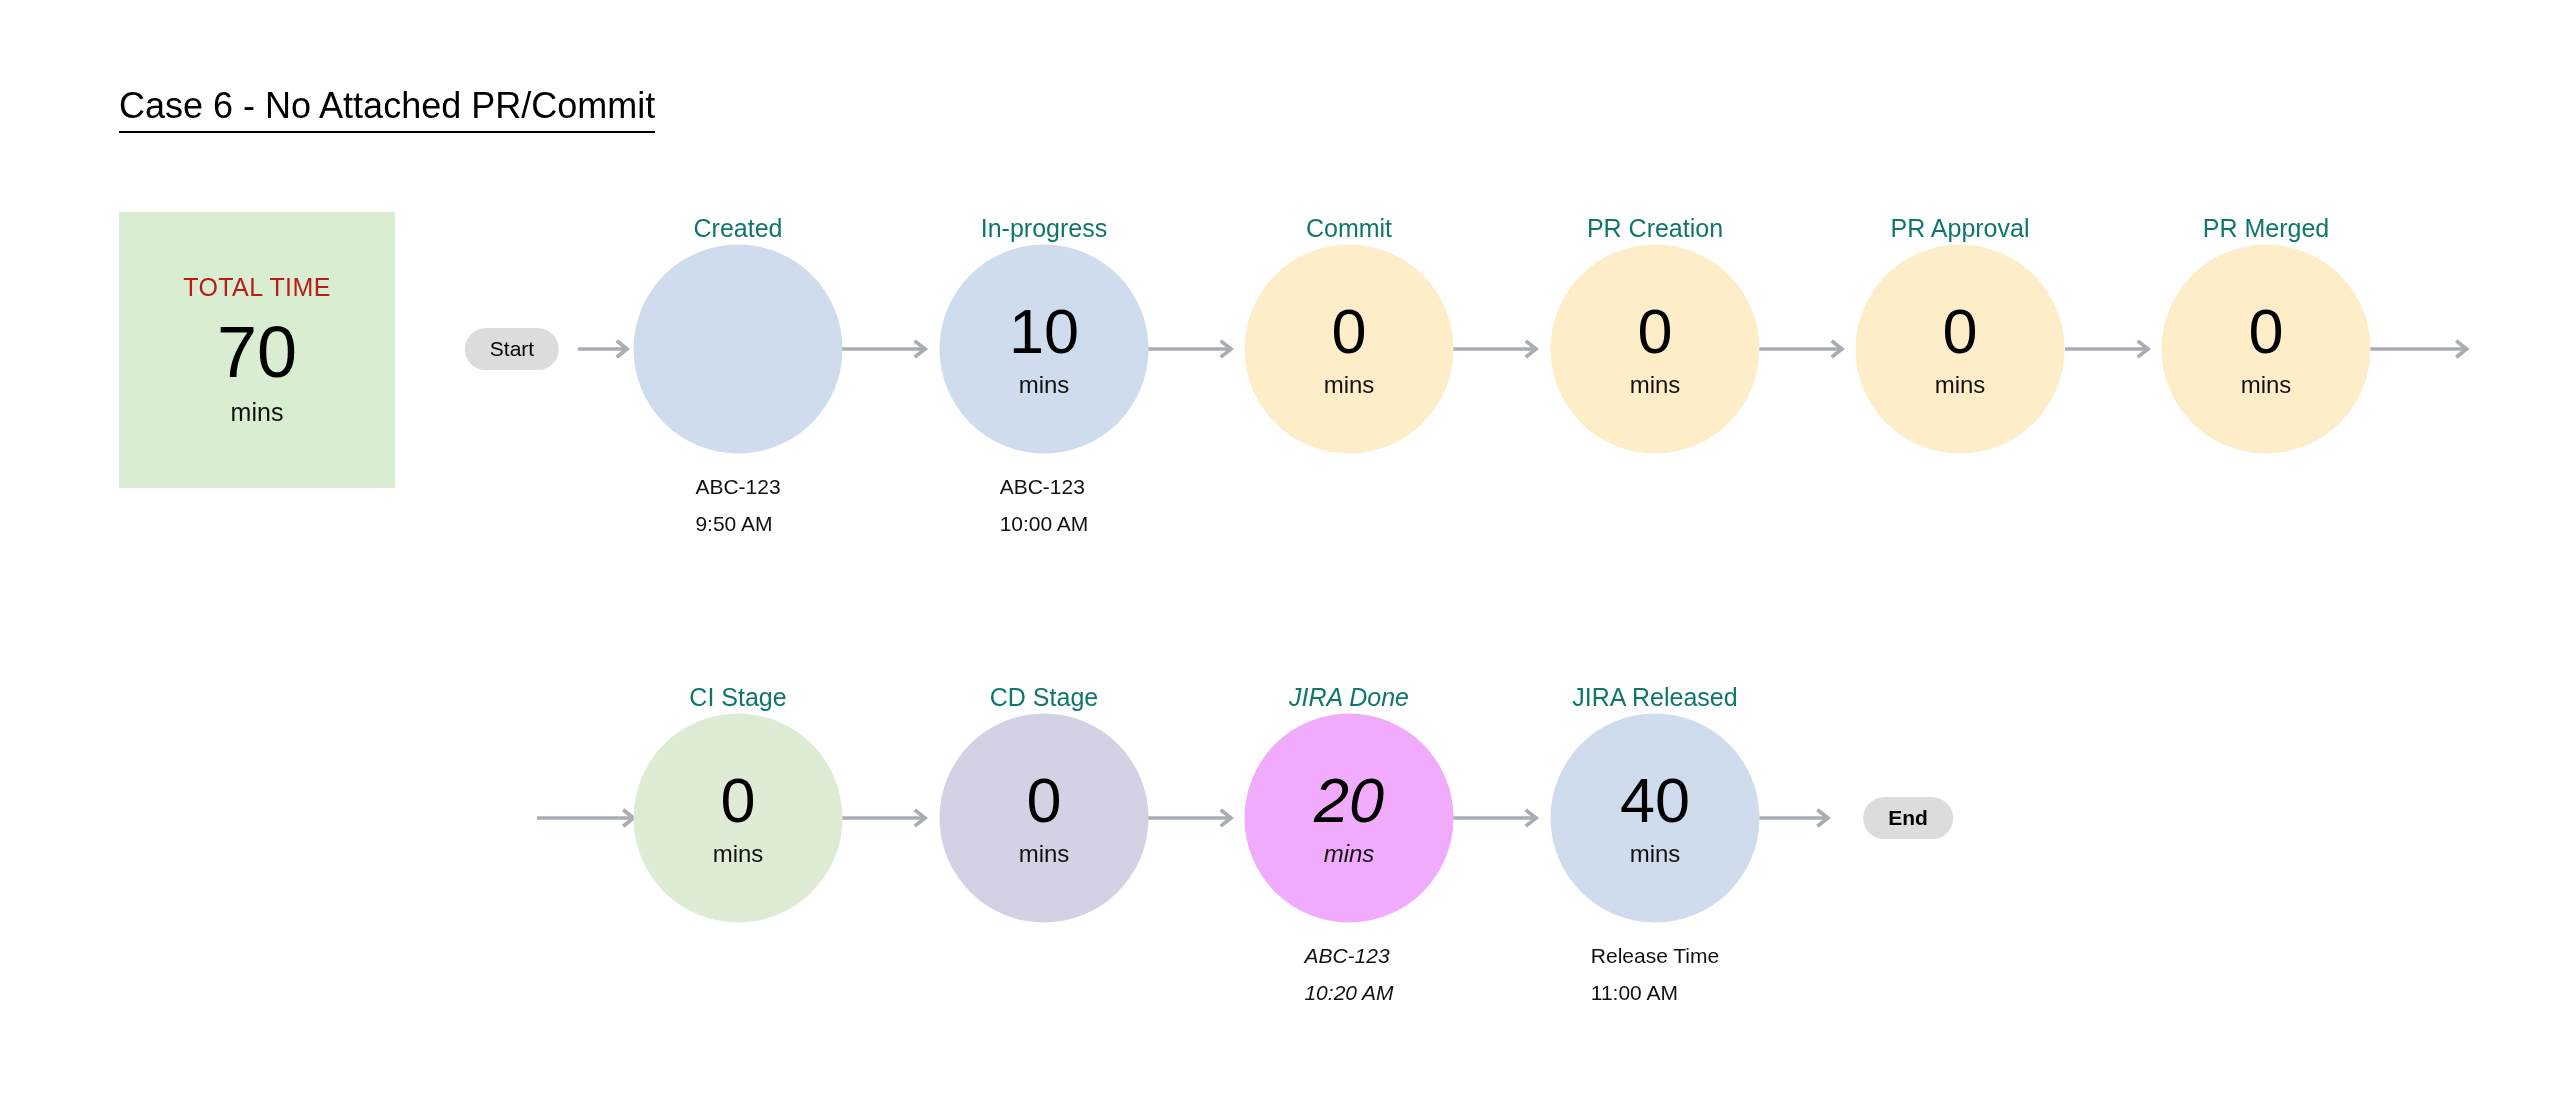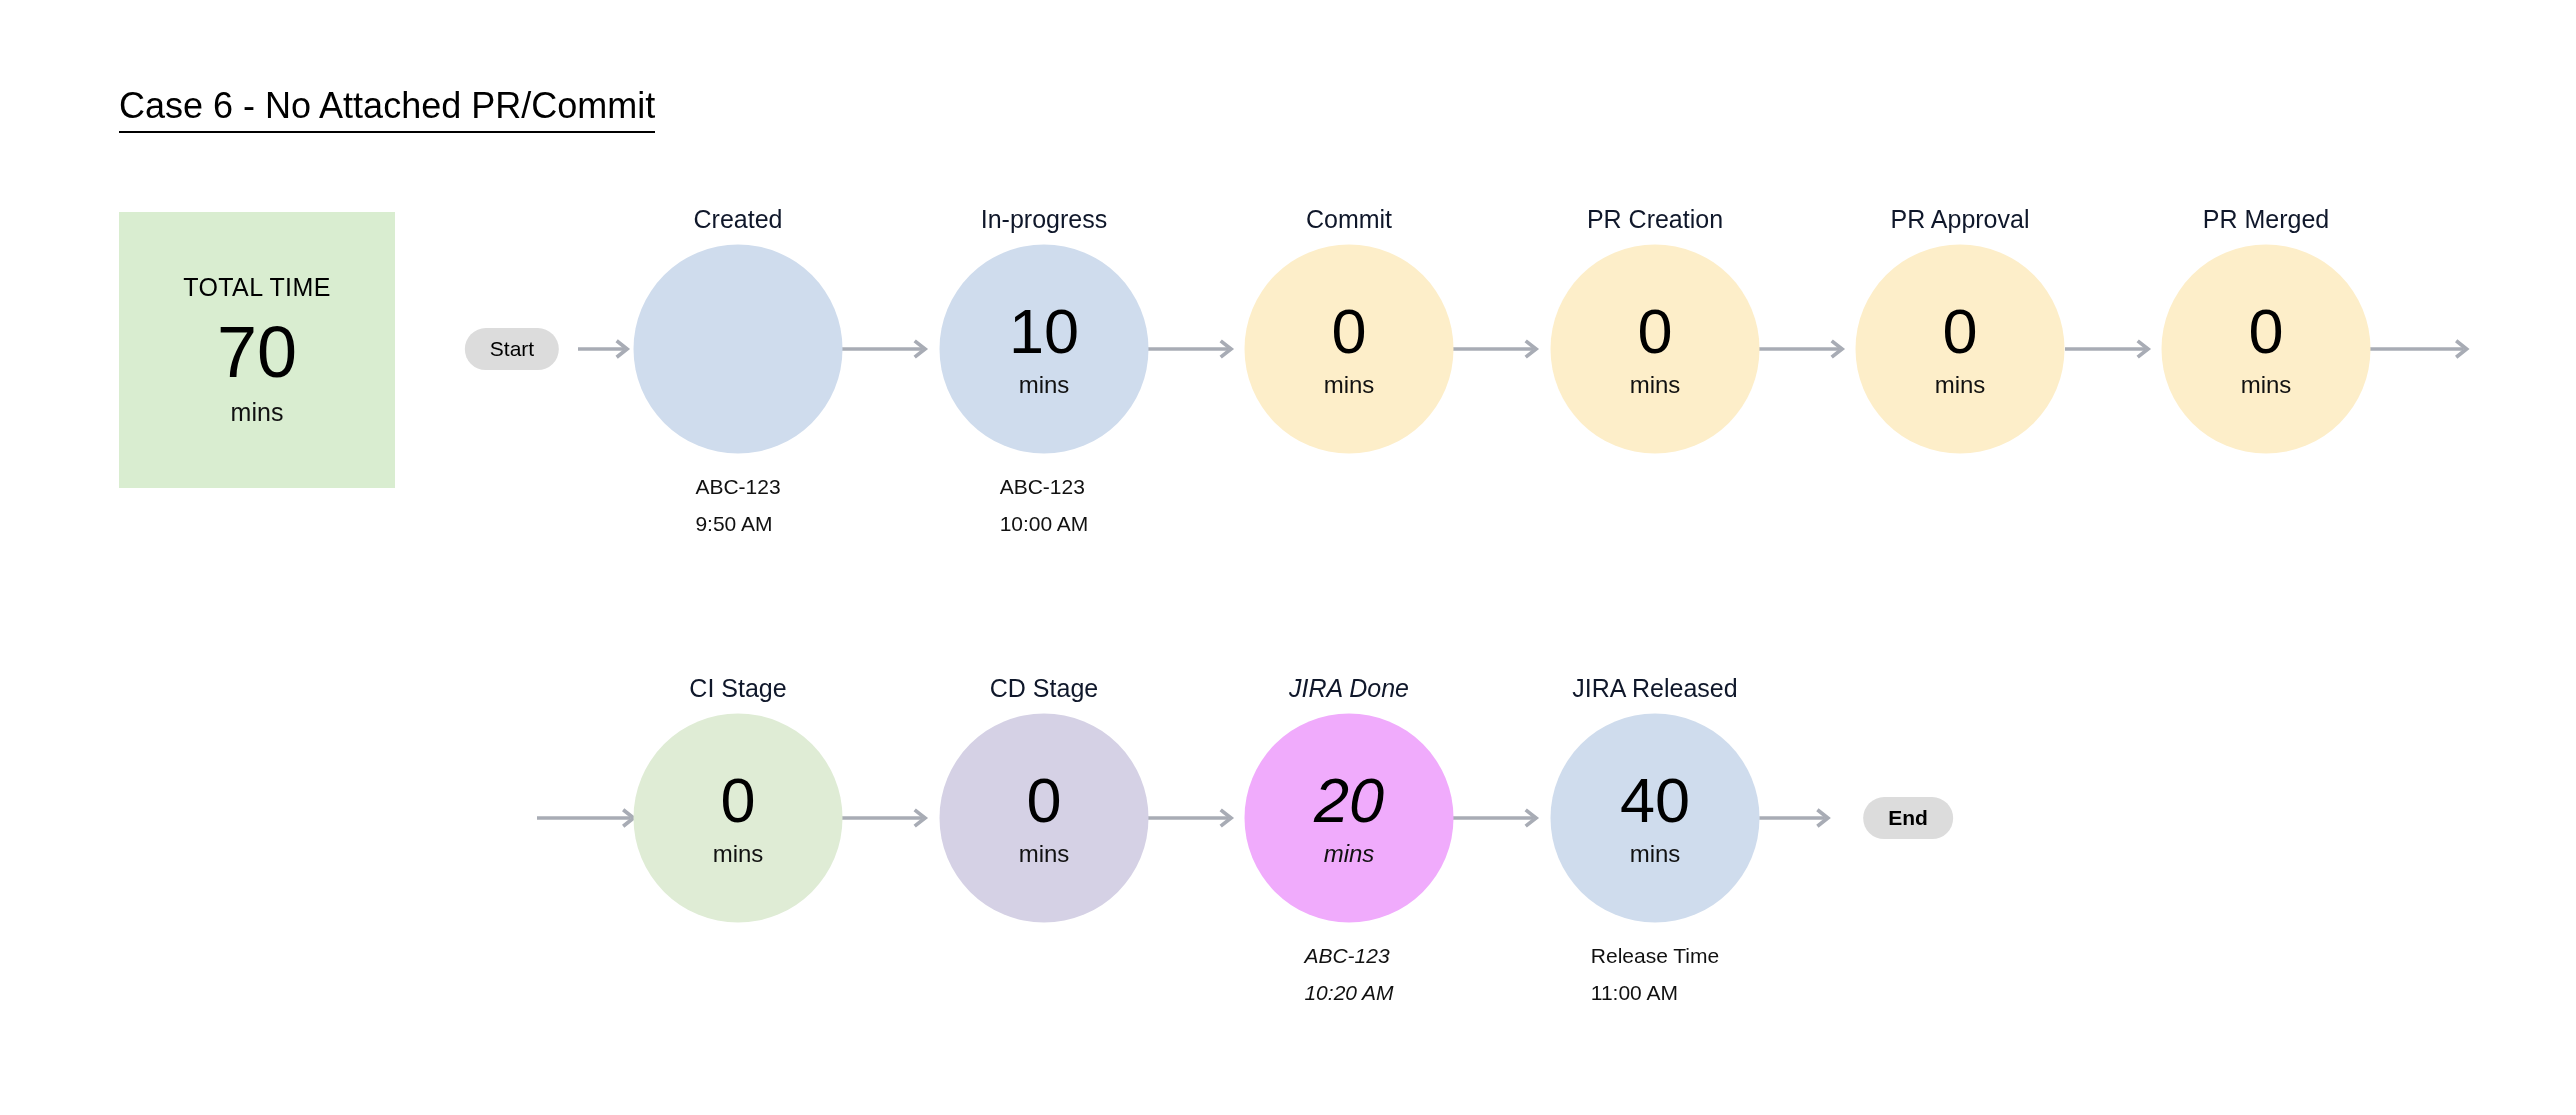--- a/index.html
+++ b/index.html
@@ -42,21 +42,21 @@
     background: #d9edd0;
     display: flex;
     flex-direction: column;
     align-items: center;
     justify-content: center;
     box-sizing: border-box;
   }
   .total-card .tt-label {
     font-size: 25px;
     letter-spacing: 0.4px;
-    color: #000000;
+    color: #b91c1c;
     margin-bottom: 14px;
   }
   .total-card .tt-value {
     font-size: 72px;
     font-weight: 400;
     line-height: 1;
     color: #000000;
     margin-bottom: 10.4px;
   }
   .total-card .tt-unit {
@@ -99,24 +99,24 @@
   .node .unit {
     font-size: 24px;
     line-height: 1;
     margin-top: 10.4px;
     color: #111111;
   }
   .node .node-label {
     position: absolute;
     left: 50%;
     transform: translateX(-50%);
-    bottom: 220px;
+    bottom: 211px;
     white-space: nowrap;
     font-size: 25px;
-    color: #0f172a;
+    color: #0f766e;
   }
   .node .node-meta {
     position: absolute;
     left: 50%;
     transform: translateX(-50%);
     top: 224px;
     white-space: nowrap;
     text-align: left;
     font-size: 21px;
     line-height: 1.75;

